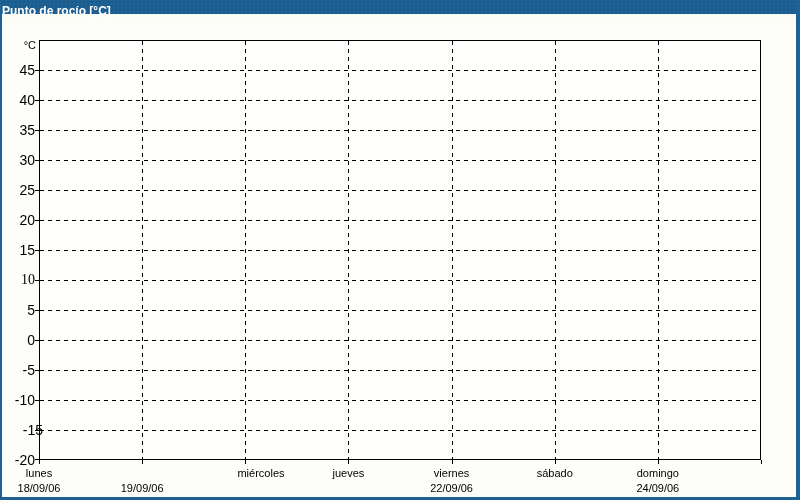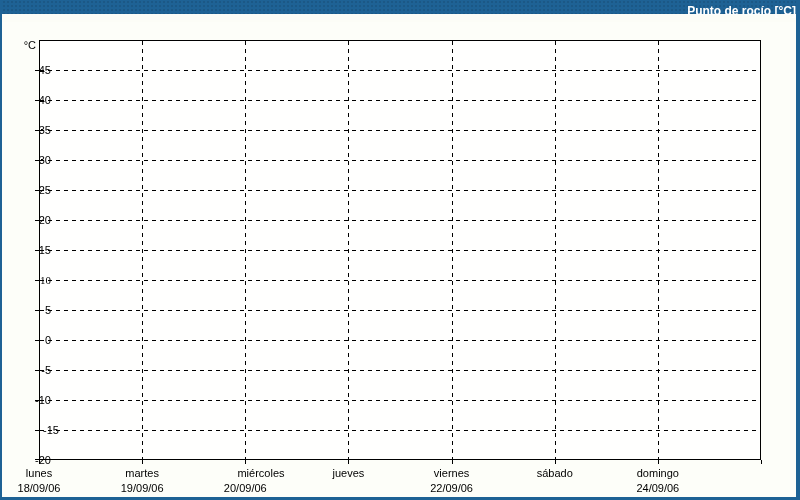--- a/index.html
+++ b/index.html
@@ -13,43 +13,43 @@
     font-family: "Liberation Sans", sans-serif;
     overflow: hidden;
   }
   .titlebar {
     position: absolute; left: 0; top: 0; right: 0; height: 14px;
     background-color: #1e6295;
     background-image: radial-gradient(rgba(0,0,0,0.10) 1px, transparent 1px);
     background-size: 4px 4px;
     color: #ffffff;
     font-size: 12px; font-weight: bold;
-    text-align: right; line-height: 22px;
+    text-align: left; line-height: 22px;
   }
   .chart {
     position: absolute; left: 0; right: 0; top: 22px; bottom: 0;
     background: #fdfef9;
   }
   .plot {
     position: absolute; left: 37px; top: 18px; width: 722px; height: 420px;
     box-sizing: border-box;
     border: 1px solid #000000;
     background: #fffffe;
   }
   .hgrid {
     position: absolute; height: 1px;
     background: repeating-linear-gradient(to right, #000 0 4px, transparent 4px 8px);
   }
   .vgrid {
     position: absolute; width: 1px;
     background: repeating-linear-gradient(to bottom, #000 0 4px, transparent 4px 8px);
   }
   .ylab {
-    position: absolute; left: 16px; width: 33px; height: 14px;
-    font-size: 11px; line-height: 14px; color: #000;
+    position: absolute; left: 0; width: 33px; height: 14px;
+    font-size: 14px; line-height: 14px; color: #000;
     text-align: right;
   }
   .ytick { position: absolute; width: 4px; height: 1px; background: #000; }
   .xtick { position: absolute; width: 1px; height: 4px; background: #000; }
   .xlab {
     position: absolute; width: 120px; height: 14px;
     font-size: 11px; line-height: 14px; color: #000;
     text-align: center;
   }
   .unit {
@@ -118,24 +118,22 @@
       <div class="xtick" style="left: 37px; top: 438px;"></div>
       <div class="xtick" style="left: 140.143px; top: 438px;"></div>
       <div class="xtick" style="left: 243.286px; top: 438px;"></div>
       <div class="xtick" style="left: 346.429px; top: 438px;"></div>
       <div class="xtick" style="left: 449.571px; top: 438px;"></div>
       <div class="xtick" style="left: 552.714px; top: 438px;"></div>
       <div class="xtick" style="left: 655.857px; top: 438px;"></div>
       <div class="xtick" style="left: 759px; top: 438px;"></div>
       <div class="xlab" style="left: -23px; top: 444px;">lunes</div>
       <div class="xlab" style="left: -23px; top: 459px;">18/09/06</div>
-      <div class="xlab" style="left: 80.1429px; top: 444px;">martes</div>
       <div class="xlab" style="left: 80.1429px; top: 459px;">19/09/06</div>
       <div class="xlab" style="left: 199px; top: 444px;">miércoles</div>
-      <div class="xlab" style="left: 183.286px; top: 459px;">20/09/06</div>
       <div class="xlab" style="left: 286.429px; top: 444px;">jueves</div>
       <div class="xlab" style="left: 389.571px; top: 444px;">viernes</div>
       <div class="xlab" style="left: 389.571px; top: 459px;">22/09/06</div>
       <div class="xlab" style="left: 492.714px; top: 444px;">sábado</div>
       <div class="xlab" style="left: 595.857px; top: 444px;">domingo</div>
       <div class="xlab" style="left: 595.857px; top: 459px;">24/09/06</div>
     </div>
 </div>
 
 </body></html>

